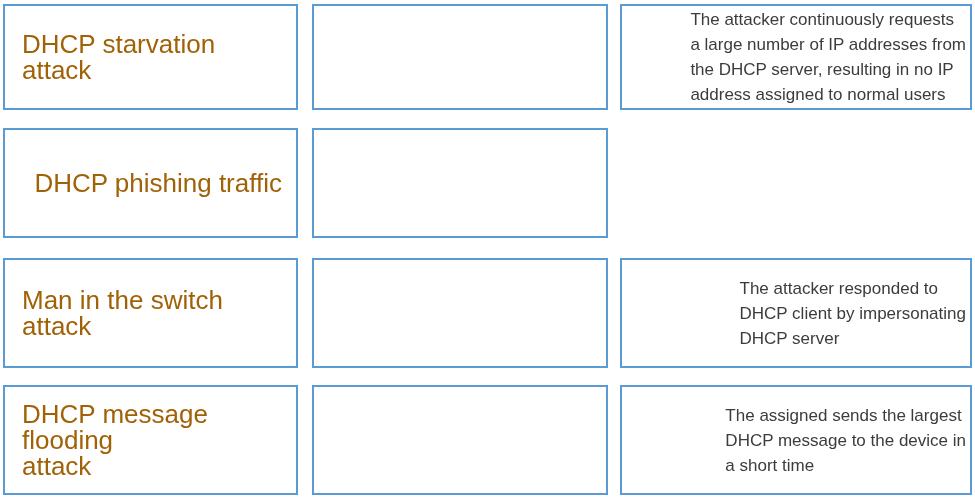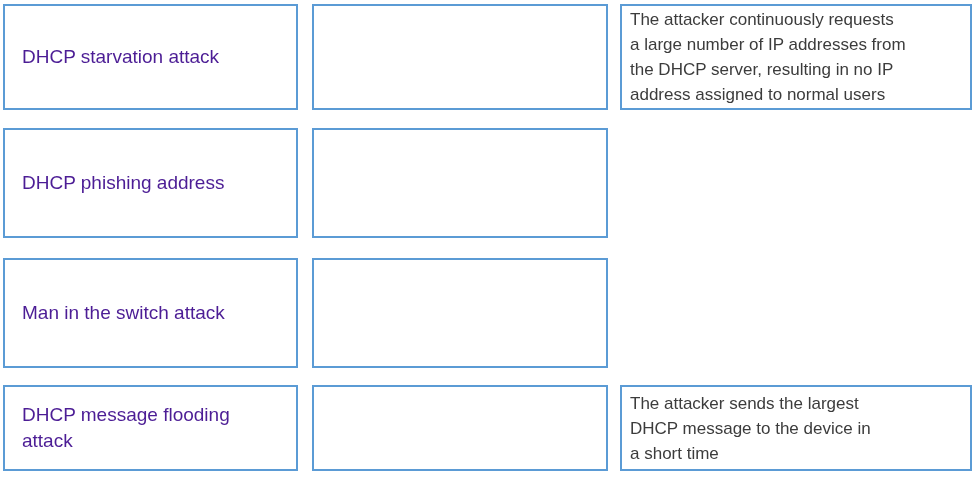--- a/index.html
+++ b/index.html
@@ -16,45 +16,46 @@
     height: 498px;
     padding: 4px 0 0 3px;
   }
   .row {
     display: flex;
     align-items: stretch;
   }
   .row-1 { height: 106px; margin-bottom: 18px; }
   .row-2 { height: 110px; margin-bottom: 20px; }
   .row-3 { height: 110px; margin-bottom: 17px; }
-  .row-4 { height: 86px; }
+  .row-4 { height: 110px; }
   .box {
     border: 2px solid #5b9bd5;
     background: #ffffff;
     display: flex;
     align-items: center;
+    justify-content: flex-end;
   }
   .box.left {
     width: 295px;
     margin-right: 14px;
     padding-left: 17px;
     padding-right: 14px;
   }
   .box.mid {
     width: 296px;
     margin-right: 12px;
   }
   .box.right {
     width: 352px;
     padding-left: 8px;
     padding-right: 4px;
   }
   .attack-label {
-    font-size: 19px;
-    color: #4c1d95;
+    font-size: 26px;
+    color: #a16207;
     line-height: 26px;
     white-space: pre-line;
   }
   .desc-text {
     font-size: 17px;
     color: #3c3c3c;
     line-height: 25px;
     white-space: pre-line;
   }
 </style>
@@ -73,44 +74,49 @@
     <div class="box right">
       <span class="desc-text">The attacker continuously requests
 a large number of IP addresses from
 the DHCP server, resulting in no IP
 address assigned to normal users</span>
     </div>
   </div>
 
   <div class="row row-2">
     <div class="box left">
-      <span class="attack-label">DHCP phishing address</span>
+      <span class="attack-label">DHCP phishing traffic</span>
     </div>
     <div class="box mid">
       <span class="attack-label"></span>
     </div>
   </div>
 
   <div class="row row-3">
     <div class="box left">
       <span class="attack-label">Man in the switch attack</span>
     </div>
     <div class="box mid">
       <span class="attack-label"></span>
     </div>
+    <div class="box right">
+      <span class="desc-text">The attacker responded to
+DHCP client by impersonating
+DHCP server</span>
+    </div>
   </div>
 
   <div class="row row-4">
     <div class="box left">
       <span class="attack-label">DHCP message flooding
 attack</span>
     </div>
     <div class="box mid">
       <span class="attack-label"></span>
     </div>
     <div class="box right">
-      <span class="desc-text">The attacker sends the largest
+      <span class="desc-text">The assigned sends the largest
 DHCP message to the device in
 a short time</span>
     </div>
   </div>
 
 </div>
 
 </body></html>

